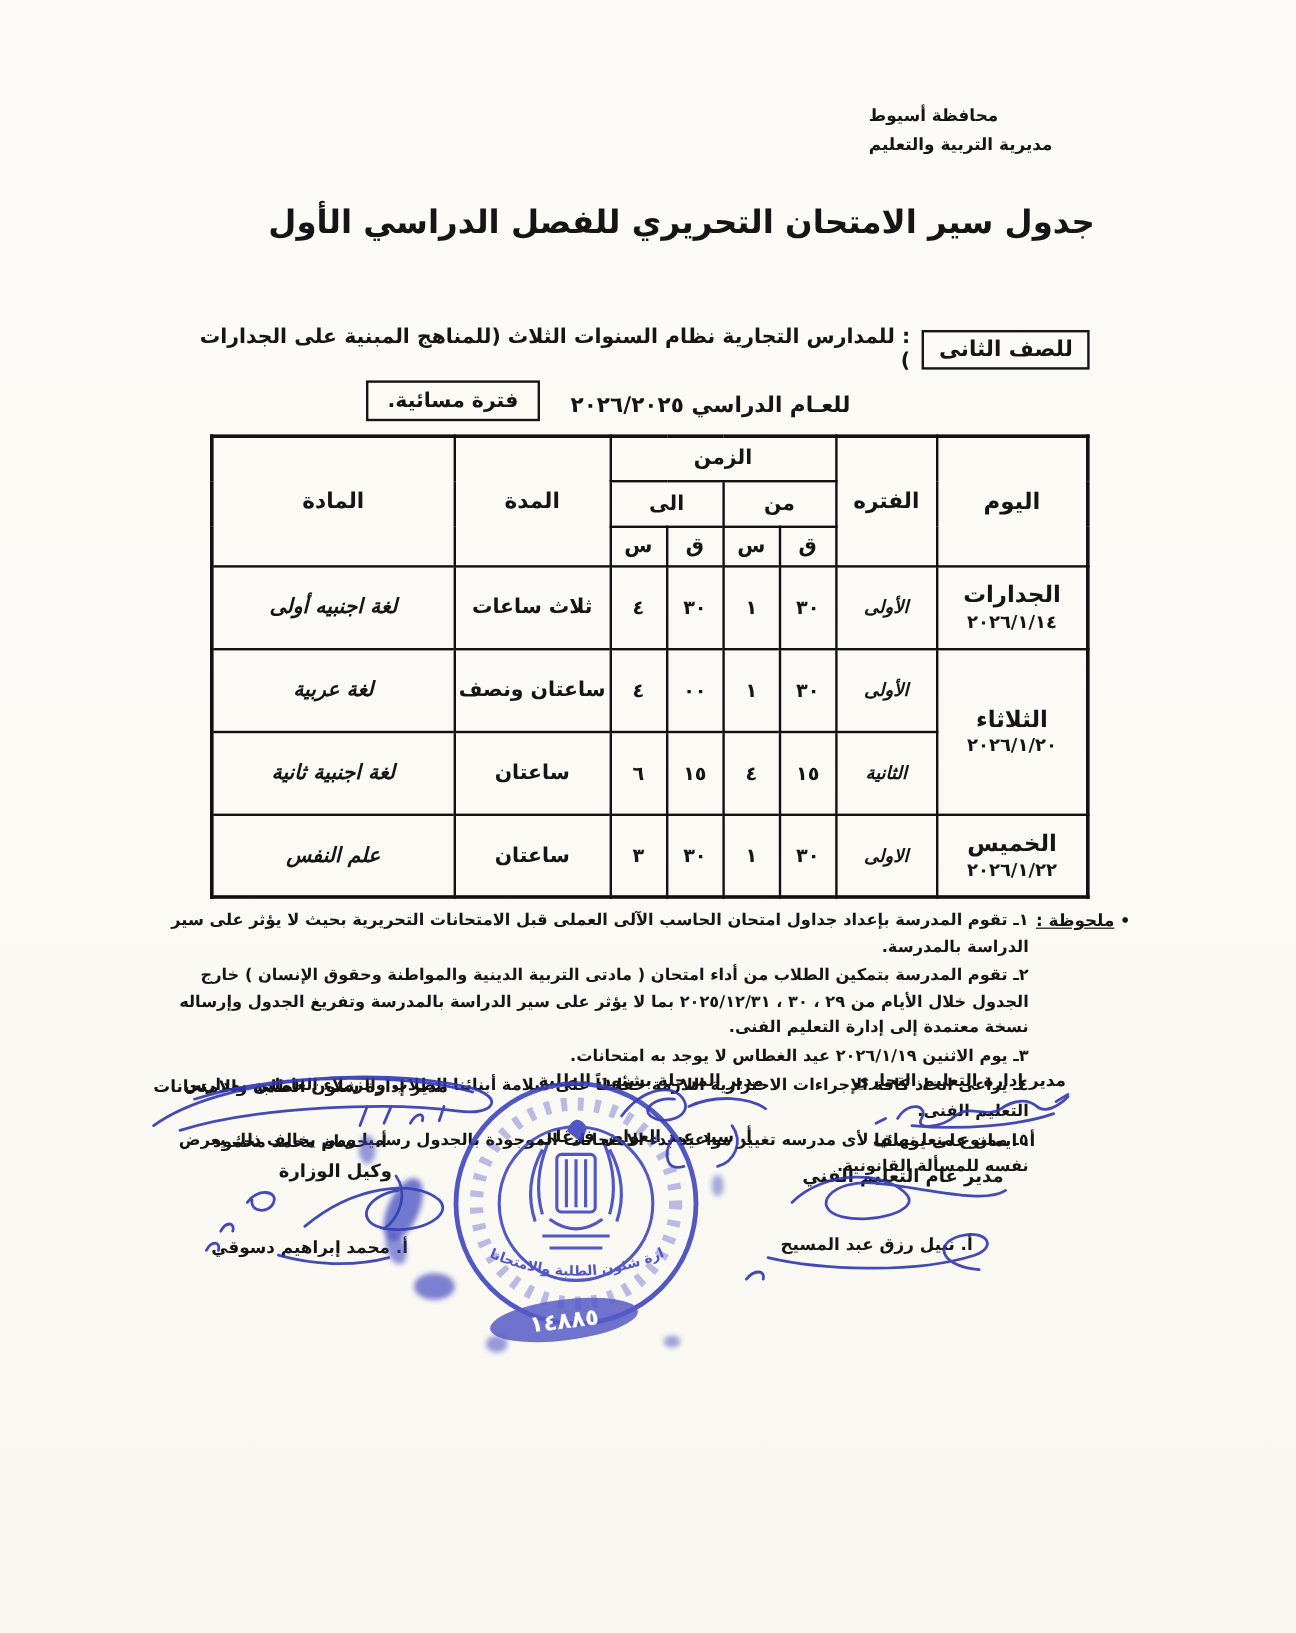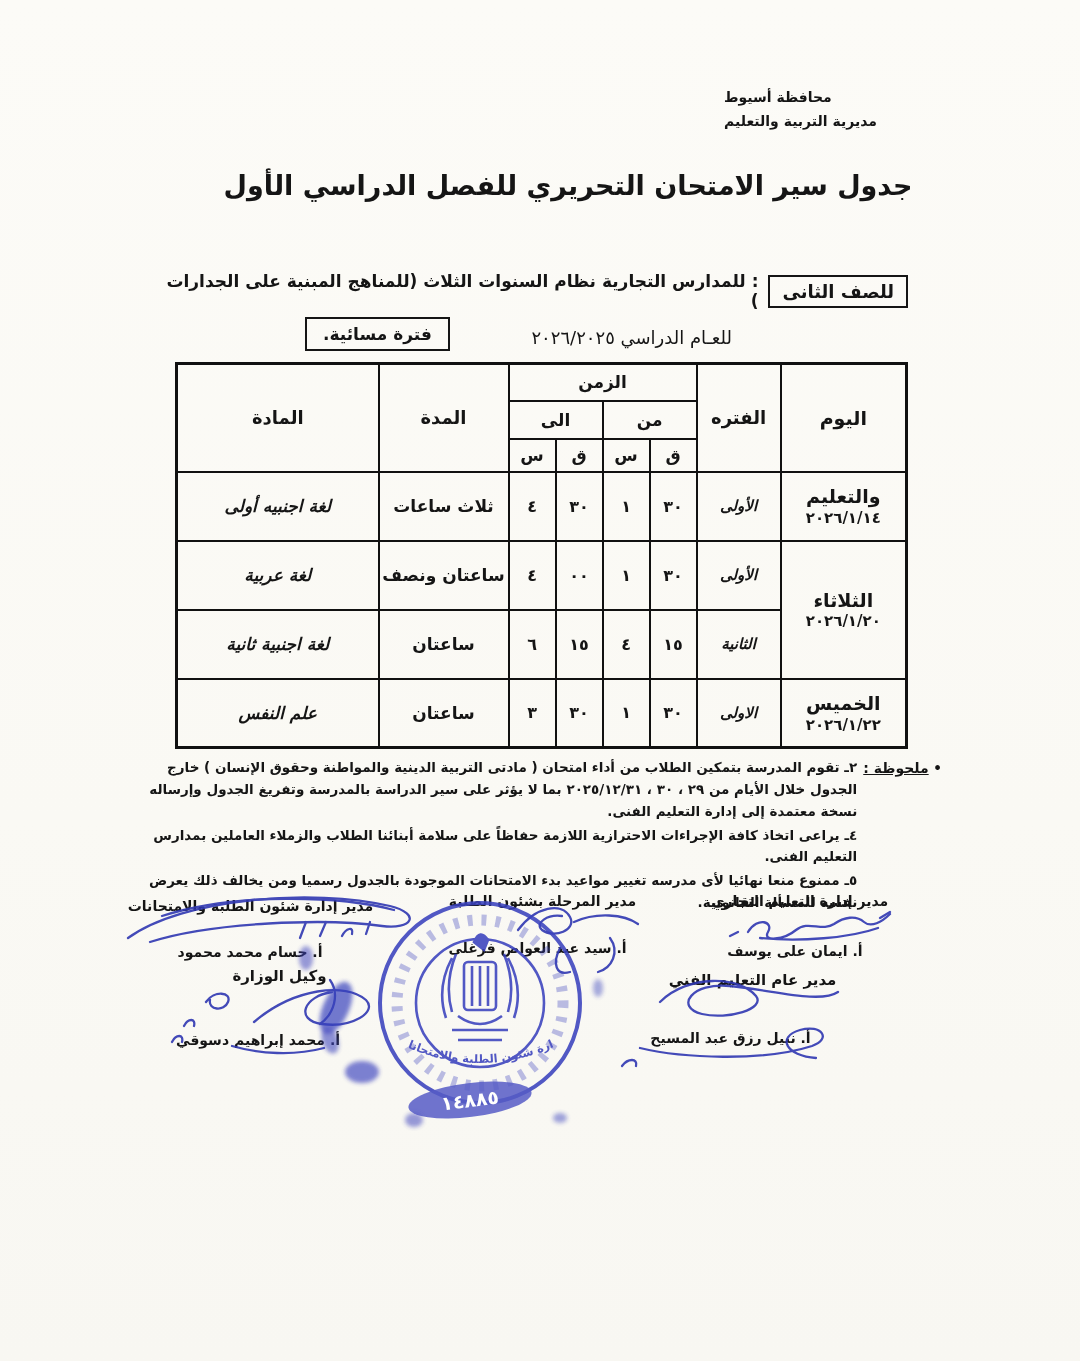--- a/index.html
+++ b/index.html
@@ -13,22 +13,22 @@
     font-size:14px; font-weight:bold; line-height:1.7; direction:rtl; }
   
   .doc-title { position:absolute; top:170px; left:0; width:100%; text-align:center;
     font-size:27px; font-weight:bold; direction:rtl; letter-spacing:-0.5px;margin-left:28px; }
   .doc-subtitle { position:absolute; top:221px; left:50%; transform:translateX(-50%);
     font-size:20px; font-weight:bold; font-style:italic; direction:rtl; white-space:nowrap;
     border-bottom:3px solid #1a1a1a; padding:0 10px 9px; }
   .grade-line { position:absolute; top:271px; right:172px; left:160px; direction:rtl;
     display:flex; align-items:center; gap:10px; font-weight:bold; font-size:17px; }
   .grade-box { border:2.5px solid #151515; padding:4px 12px; font-size:18px; flex:0 0 auto; }
-  .year-text { position:absolute; top:327px; left:452px; width:280px; text-align:right;
-    font-size:18px; font-weight:normal; direction:rtl; }
+  .year-text { position:absolute; top:327px; left:452px; width:280px; text-align:center;
+    font-size:18px; font-weight:bold; direction:rtl; }
   .period-box { position:absolute; top:317px; left:305px; border:2px solid #151515;
     padding:5px 16px; font-size:17px; font-weight:bold; direction:rtl; }
   
   table.schedule { position:absolute; top:362px; left:175px; width:730px;
     border-collapse:collapse; direction:rtl; table-layout:fixed;
     border:3px solid #111; }
   .schedule th, .schedule td { border:2.5px solid #111; text-align:center;
     vertical-align:middle; font-weight:bold; padding:0; overflow:hidden; }
   .schedule thead tr.h1 { height:37px; }
   .schedule thead tr.h2 { height:38px; }
@@ -101,21 +101,21 @@
       <tr class="h3">
         <th>ق</th>
         <th>س</th>
         <th>ق</th>
         <th>س</th>
       </tr>
     </thead>
     <tbody>
       <tr>
         <td class="day-cell">
-          <div class="day-name">والتعليم</div>
+          <div class="day-name">الجدارات</div>
           <div class="day-date">٢٠٢٦/١/١٤</div>
         </td>
         <td class="period-cell">الأولى</td>
         <td class="num-cell">٣٠</td>
         <td class="num-cell">١</td>
         <td class="num-cell">٣٠</td>
         <td class="num-cell">٤</td>
         <td class="duration-cell">ثلاث ساعات</td>
         <td class="subject-cell">لغة اجنبيه أولى</td>
       </tr>
@@ -156,21 +156,23 @@
       </tr>
     </tbody>
   </table>
 
   <div class="notes">
     <div class="notes-label">
       <span>•</span>
       <span class="lbl">ملحوظة :</span>
     </div>
     <div class="notes-items">
+      <p>١ـ تقوم المدرسة بإعداد جداول امتحان الحاسب الآلى العملى قبل الامتحانات التحريرية بحيث لا يؤثر على سير الدراسة بالمدرسة.</p>
       <p>٢ـ تقوم المدرسة بتمكين الطلاب من أداء امتحان ( مادتى التربية الدينية والمواطنة وحقوق الإنسان ) خارج الجدول خلال الأيام من ٢٩ ، ٣٠ ، ٢٠٢٥/١٢/٣١ بما لا يؤثر على سير الدراسة بالمدرسة وتفريغ الجدول وإرساله نسخة معتمدة إلى إدارة التعليم الفنى.</p>
+      <p>٣ـ يوم الاثنين ٢٠٢٦/١/١٩ عيد الغطاس لا يوجد به امتحانات.</p>
       <p>٤ـ يراعى اتخاذ كافة الإجراءات الاحترازية اللازمة حفاظاً على سلامة أبنائنا الطلاب والزملاء العاملين بمدارس التعليم الفنى.</p>
       <p>٥ـ ممنوع منعا نهائيا لأى مدرسه تغيير مواعيد بدء الامتحانات الموجودة بالجدول رسميا ومن يخالف ذلك يعرض نفسه للمسألة القانونية.</p>
     </div>
   </div>
 
   <div class="sig sig-title" style="top:893px; left:690px; width:220px;">مدير إدارة التعليم التجاري</div>
   <div class="sig sig-name" style="top:943px; left:680px; width:230px;">أ. ايمان على يوسف</div>
 
   <div class="sig sig-title" style="top:893px; left:425px; width:235px;">مدير المرحلة بشئون الطلبة</div>
   <div class="sig sig-name" style="top:940px; left:415px; width:245px;">أ. سيد عبد العواض فرغلى</div>

